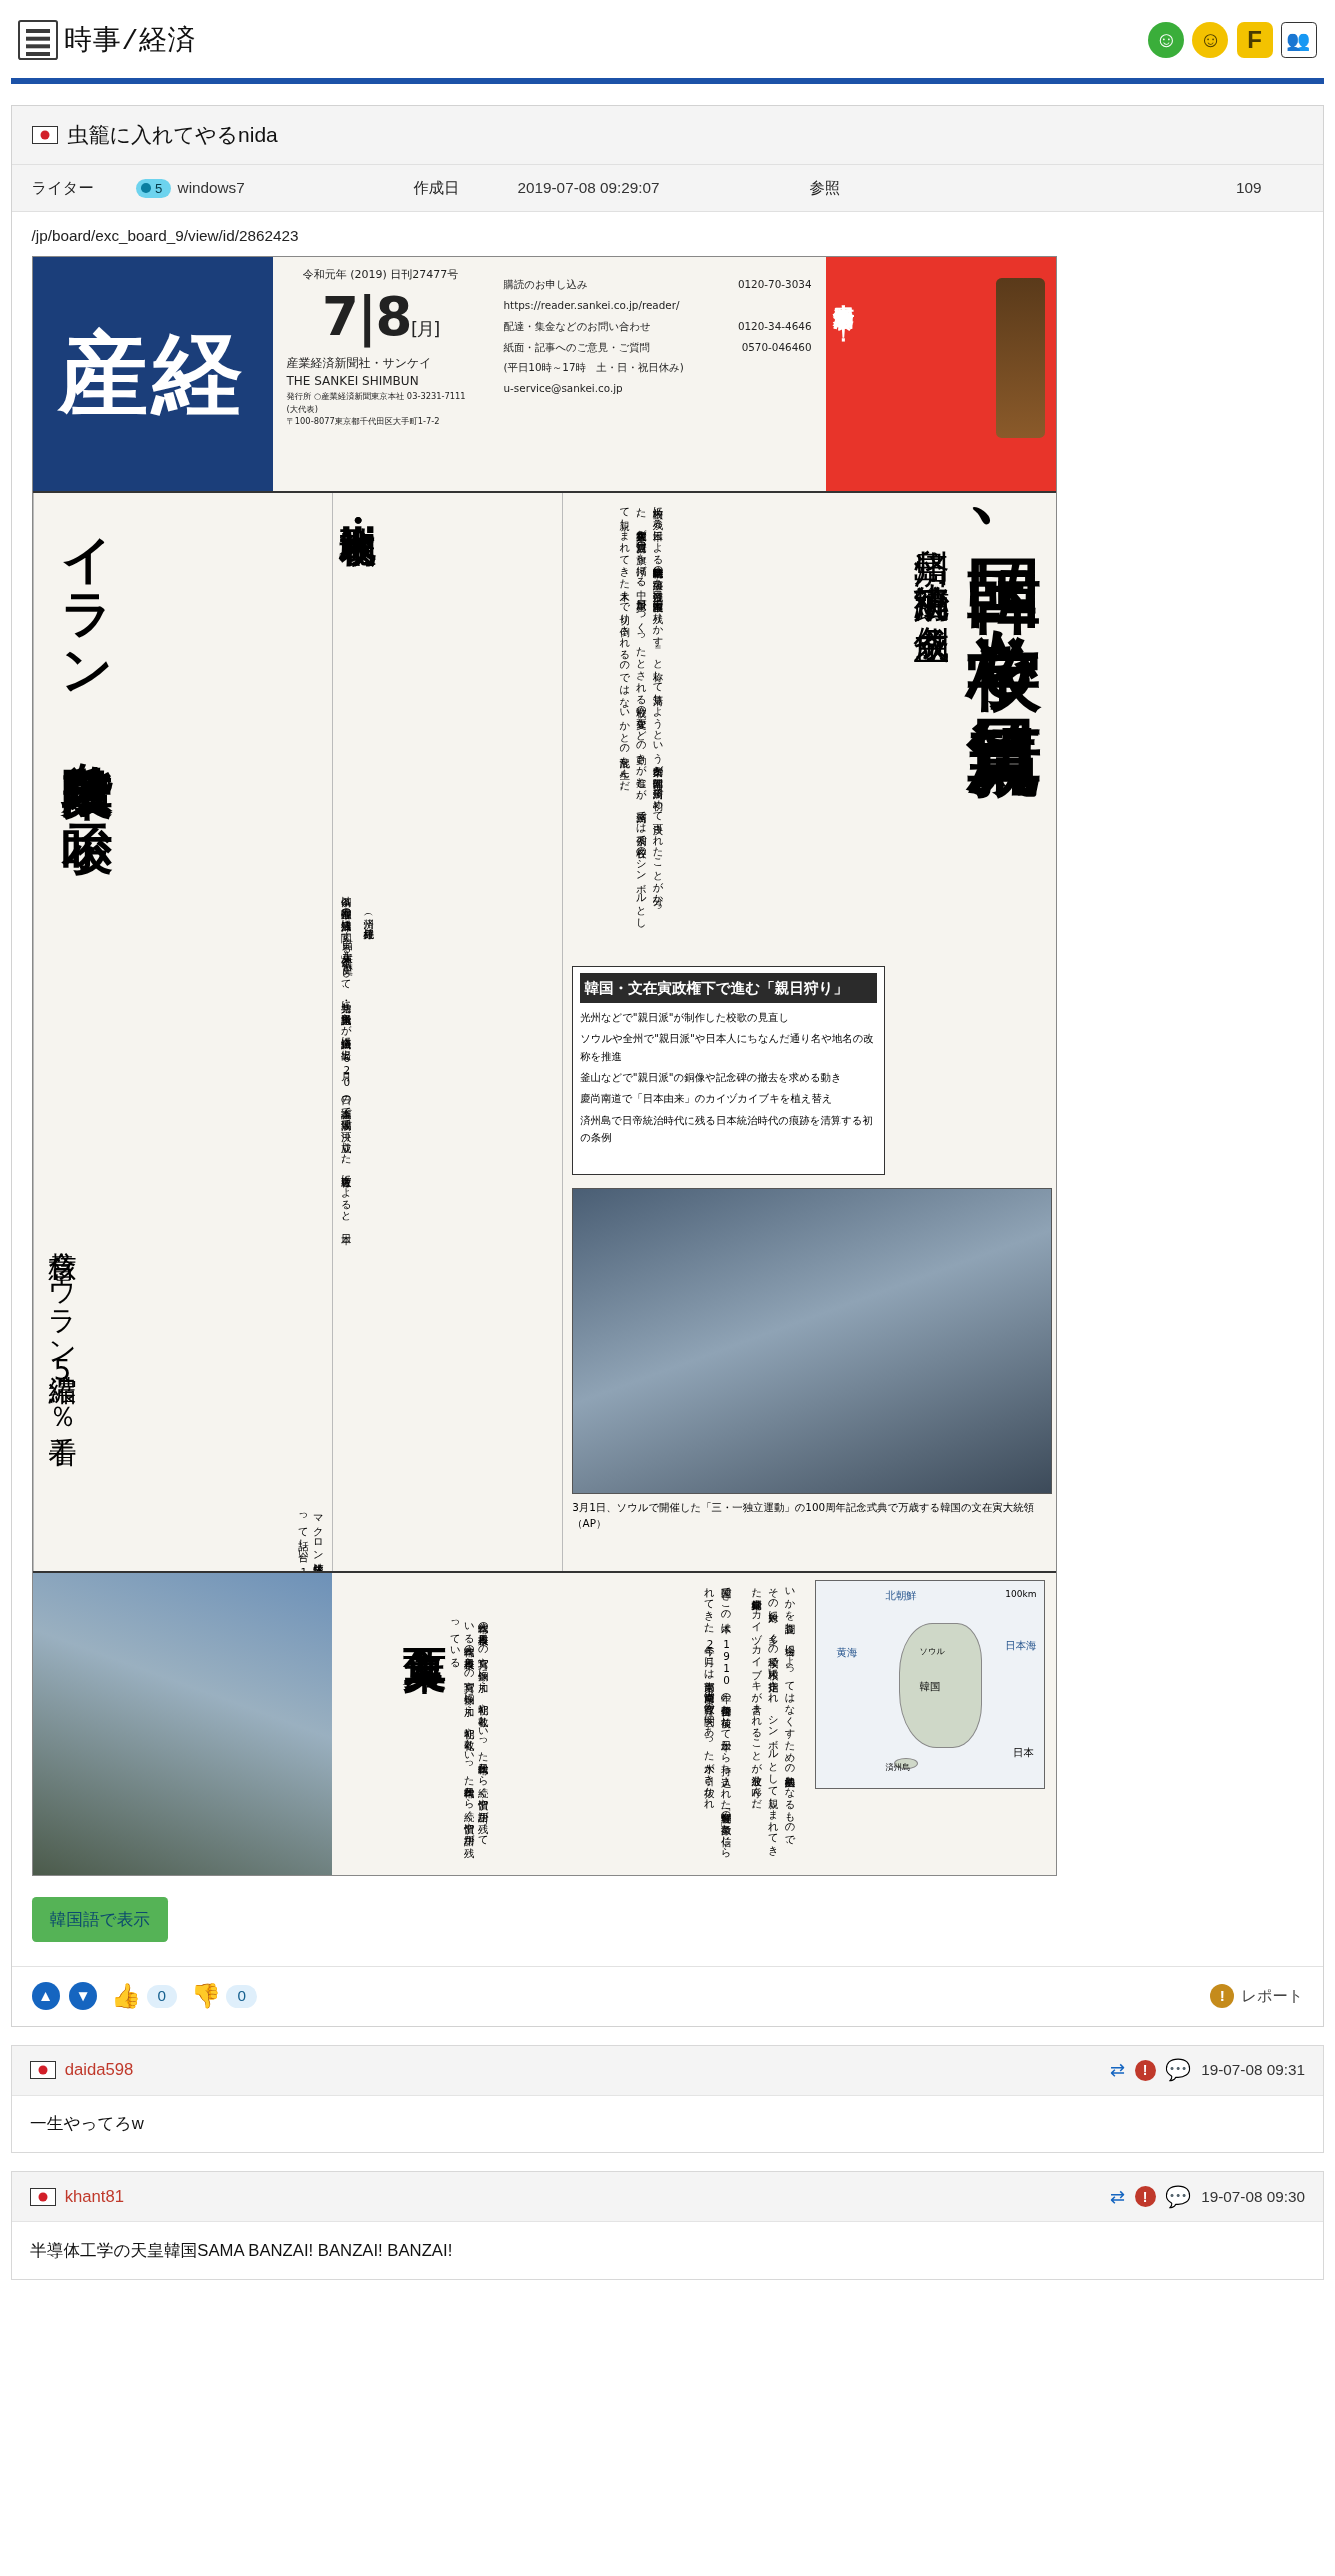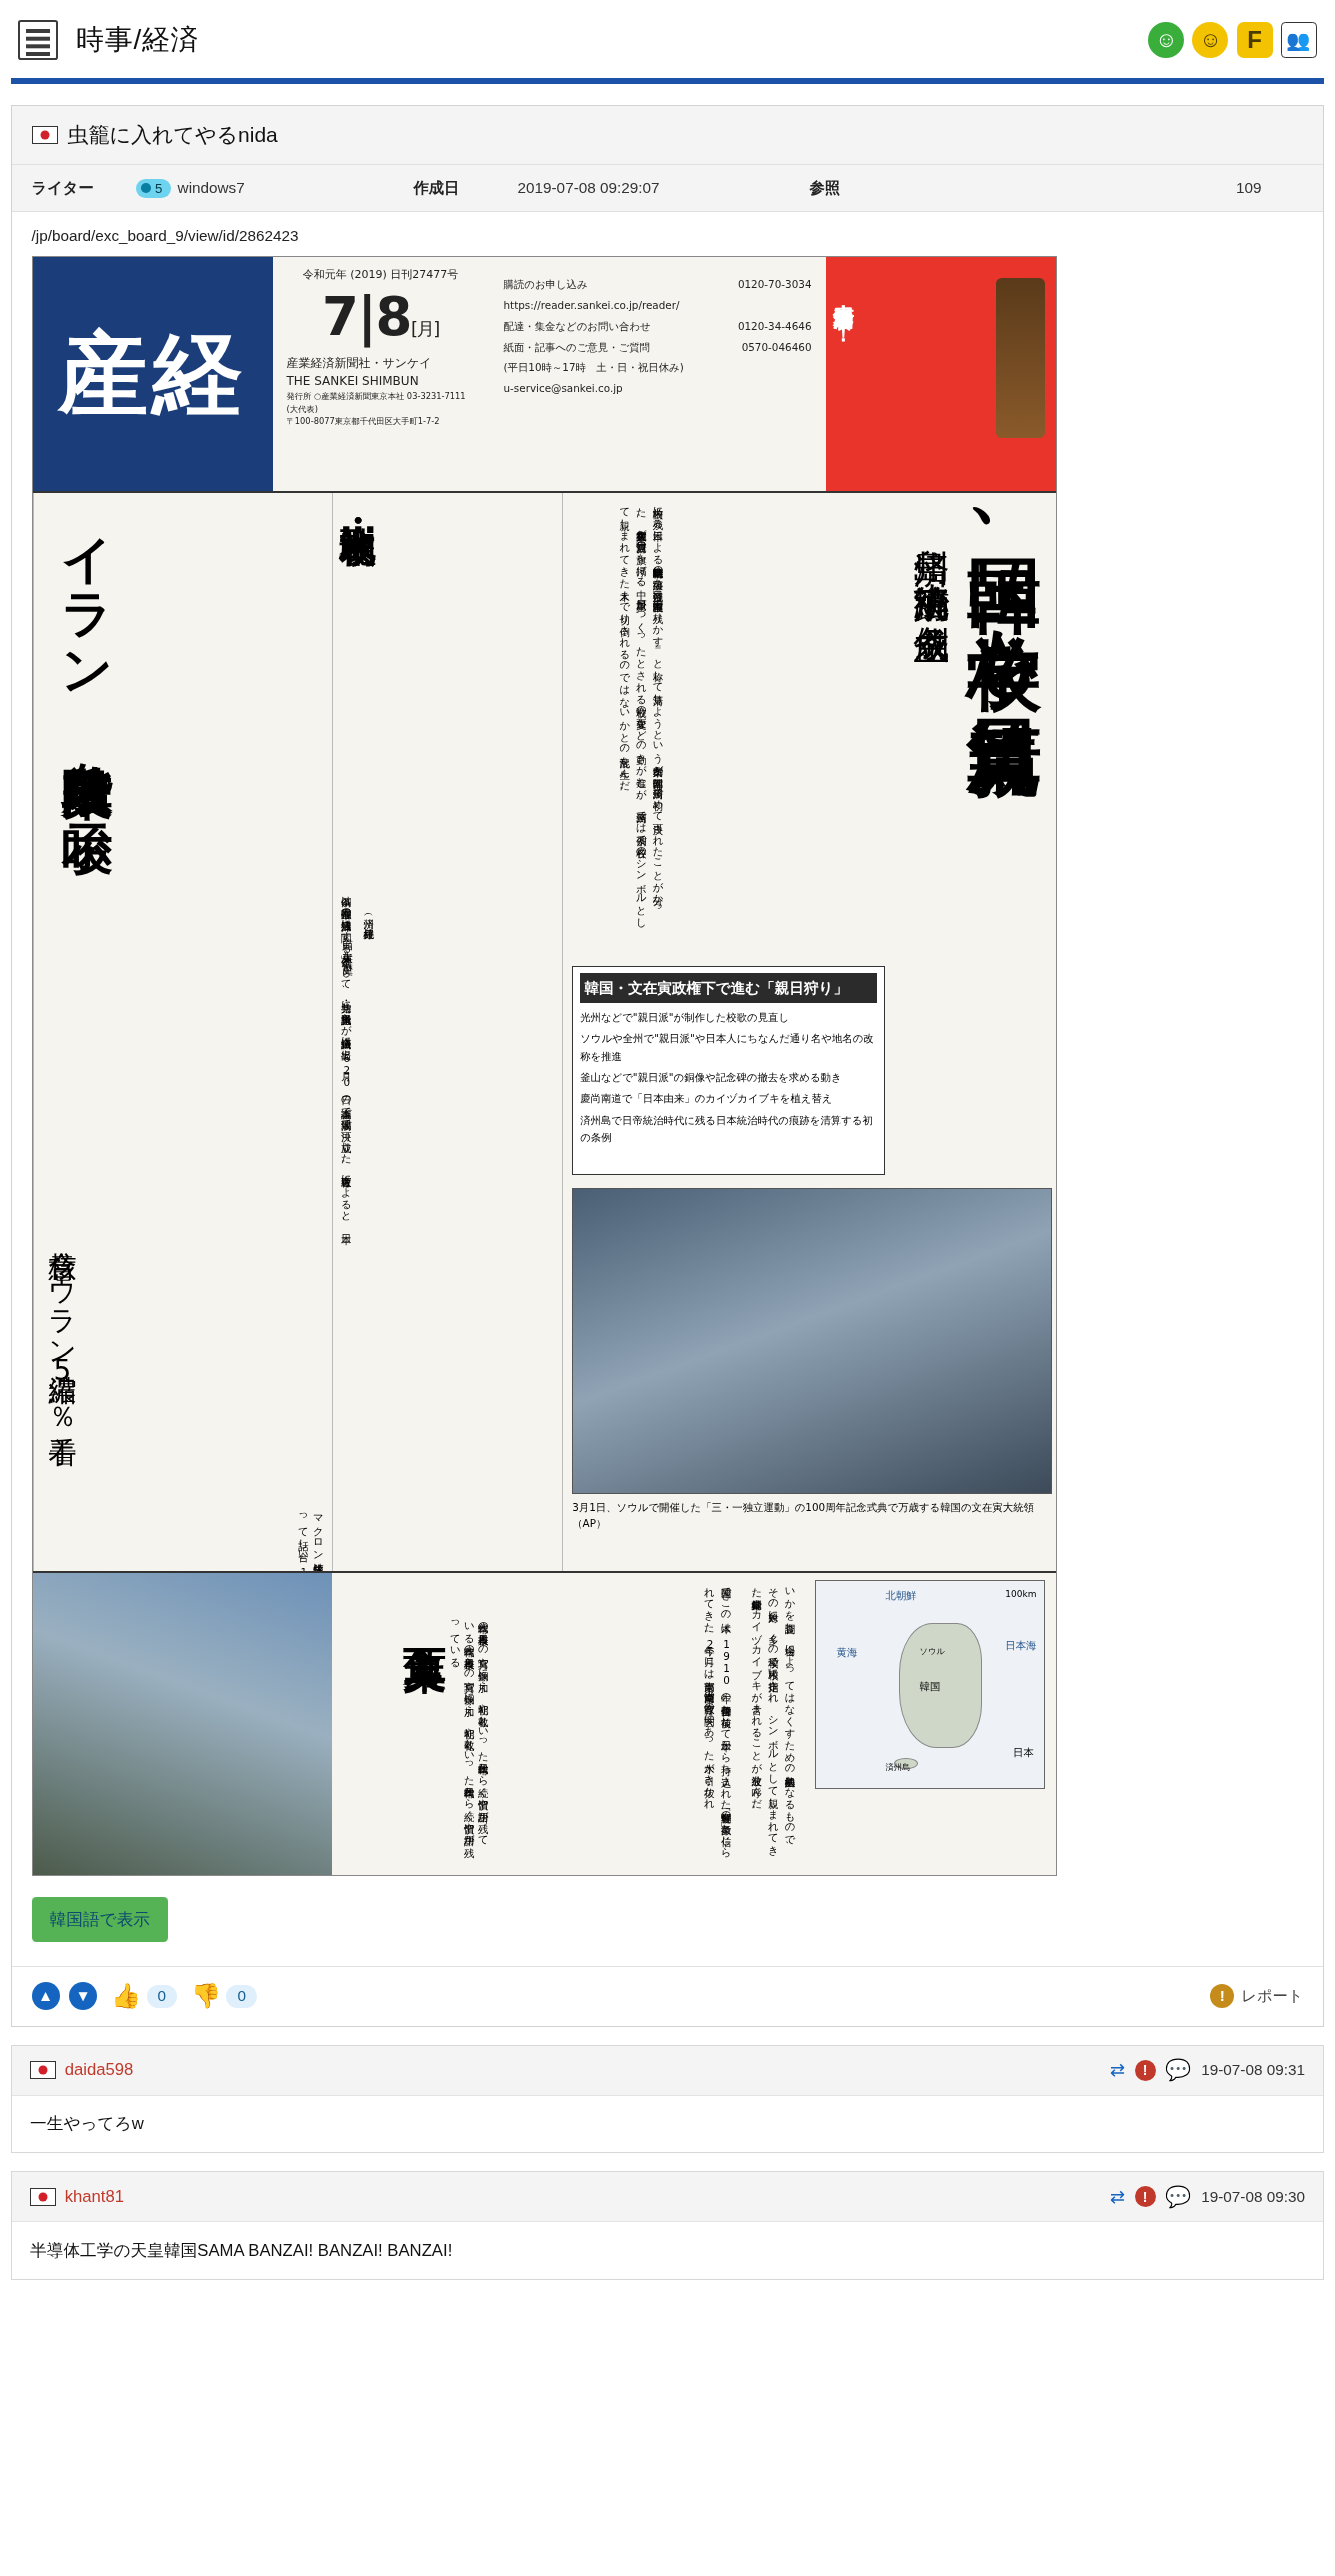--- a/index.html
+++ b/index.html
@@ -20,21 +20,22 @@
   .topbar {
     display: flex;
     align-items: center;
     justify-content: space-between;
     padding: 9.7px 18px 7px 18px;
     height: 78px;
   }
   .topbar-left {
     display: flex;
     align-items: center;
-    gap: 18px;
+    gap: 6px;
+    font-family: Liberation Mono, monospace;
   }
   .board-icon {
     width: 40px; height: 40px;
     border: 2.1px solid #3b3b3b;
     border-radius: 2.8px;
     position: relative;
     background: #fff;
     flex: 0 0 auto;
   }
   .board-icon::before {
@@ -114,21 +115,21 @@
 
   .meta-row {
     background: #f4f4f4;
     border-bottom: 1.4px solid #e0e0e0;
     display: flex;
     align-items: center;
     padding: 12.5px 19.5px;
     font-size: 15.3px;
     color: #333;
   }
-  .meta-label { font-weight: bold; color: #222; }
+  .meta-label { font-weight: normal; color: #222; }
   .meta-value { color: #333; }
   .writer-badge {
     display: inline-flex; align-items: center;
     background: #6dd3ee; color: #063b4a;
     border-radius: 14px;
     padding: 2.1px 8.3px 2.1px 5.6px;
     font-size: 13.2px;
     margin-right: 7px;
   }
   .writer-badge .dot {

